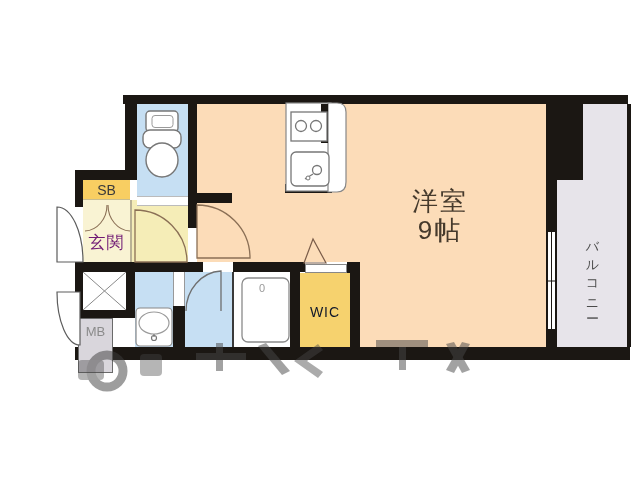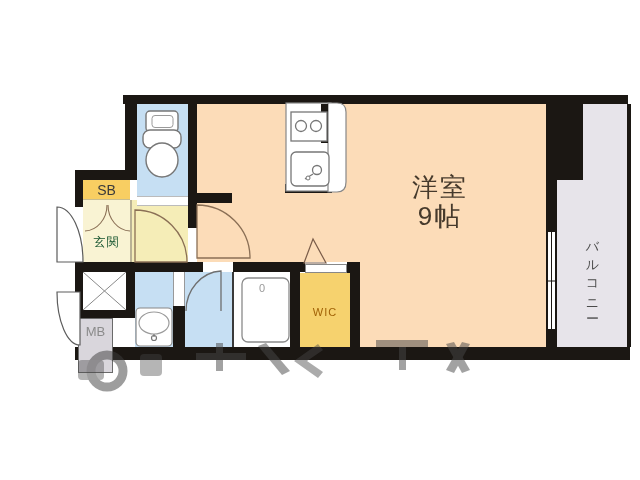--- a/index.html
+++ b/index.html
@@ -10,24 +10,24 @@
   }
   .room{position:absolute;}
   .wall{position:absolute;background:#1b1713;}
   .gap{position:absolute;background:#ffffff;}
   .lbl{position:absolute;display:flex;align-items:center;justify-content:center;
        text-align:center;color:#3d3d3d;white-space:pre-line;}
   #lbl-main{font-size:26px;line-height:29px;color:#463a2c;letter-spacing:2px;}
   #lbl-balcony{writing-mode:vertical-rl;text-orientation:upright;font-size:13px;
        letter-spacing:5px;color:#4a4a4a;}
   #lbl-sb{font-size:14px;color:#3b3b3b;}
-  #lbl-genkan{font-size:12px;color:#14532d;letter-spacing:1px;}
+  #lbl-genkan{font-size:17px;color:#701a75;letter-spacing:1px;}
   #lbl-laundry{font-size:9.5px;line-height:12px;color:#3d3d3d;}
   #lbl-mb{font-size:13px;color:#8b8b8b;}
-  #lbl-wic{font-size:11px;color:#a16207;letter-spacing:1px;}
+  #lbl-wic{font-size:14px;color:#0f172a;letter-spacing:1px;}
   #lbl-unitbath{font-size:11px;color:#9a9a9a;}
   svg{position:absolute;left:0;top:0;pointer-events:none;}
   #fixtures{z-index:40;}
   #watermark{z-index:60;opacity:.5;}
   .z1{z-index:10}.z2{z-index:20}.z3{z-index:30}.z5{z-index:50}
 </style>
 </head>
 <body>
 
 <div id="stage">
@@ -141,21 +141,21 @@
       <path d="M57 262 L57 207 A26 55 0 0 1 83 262 Z"></path>
       <path d="M80 292 L57 292 A23 53 0 0 0 80 345 Z"></path>
     </g>
   </svg>
 
   <div class="lbl z5" id="lbl-sb" style="left:83px;top:181px;width:47px;height:18px;">SB</div>
   <div class="lbl z5" id="lbl-genkan" style="left:83px;top:232px;width:47px;height:20px;">玄関</div>
   <div class="lbl z5" id="lbl-mb" style="left:78px;top:322px;width:35px;height:18px;">MB</div>
   <div class="lbl z5" id="lbl-unitbath" style="left:252px;top:281px;width:20px;height:14px;">0</div>
   <div class="lbl z5" id="lbl-wic" style="left:300px;top:303px;width:50px;height:18px;">WIC</div>
-  <div class="lbl z5" id="lbl-main" style="left:398px;top:170px;width:84px;height:64px;">洋室
+  <div class="lbl z5" id="lbl-main" style="left:398px;top:184px;width:84px;height:64px;">洋室
 9帖</div>
   <div class="lbl z5" id="lbl-balcony" style="left:578px;top:218px;width:28px;height:112px;">バルコニー</div>
 
   <svg id="watermark" width="640" height="480" viewBox="0 0 640 480">
     <g fill="#474747" stroke="none">
       <circle cx="107" cy="371" r="16" fill="none" stroke="#3d3d3d" stroke-width="9"></circle>
       <rect x="78" y="360" width="26" height="20" rx="4" opacity=".8"></rect>
       <rect x="140" y="354" width="22" height="22" rx="4" opacity=".8"></rect>
       <rect x="196" y="353" width="50" height="7"></rect>
       <rect x="216" y="343" width="7" height="28"></rect>

